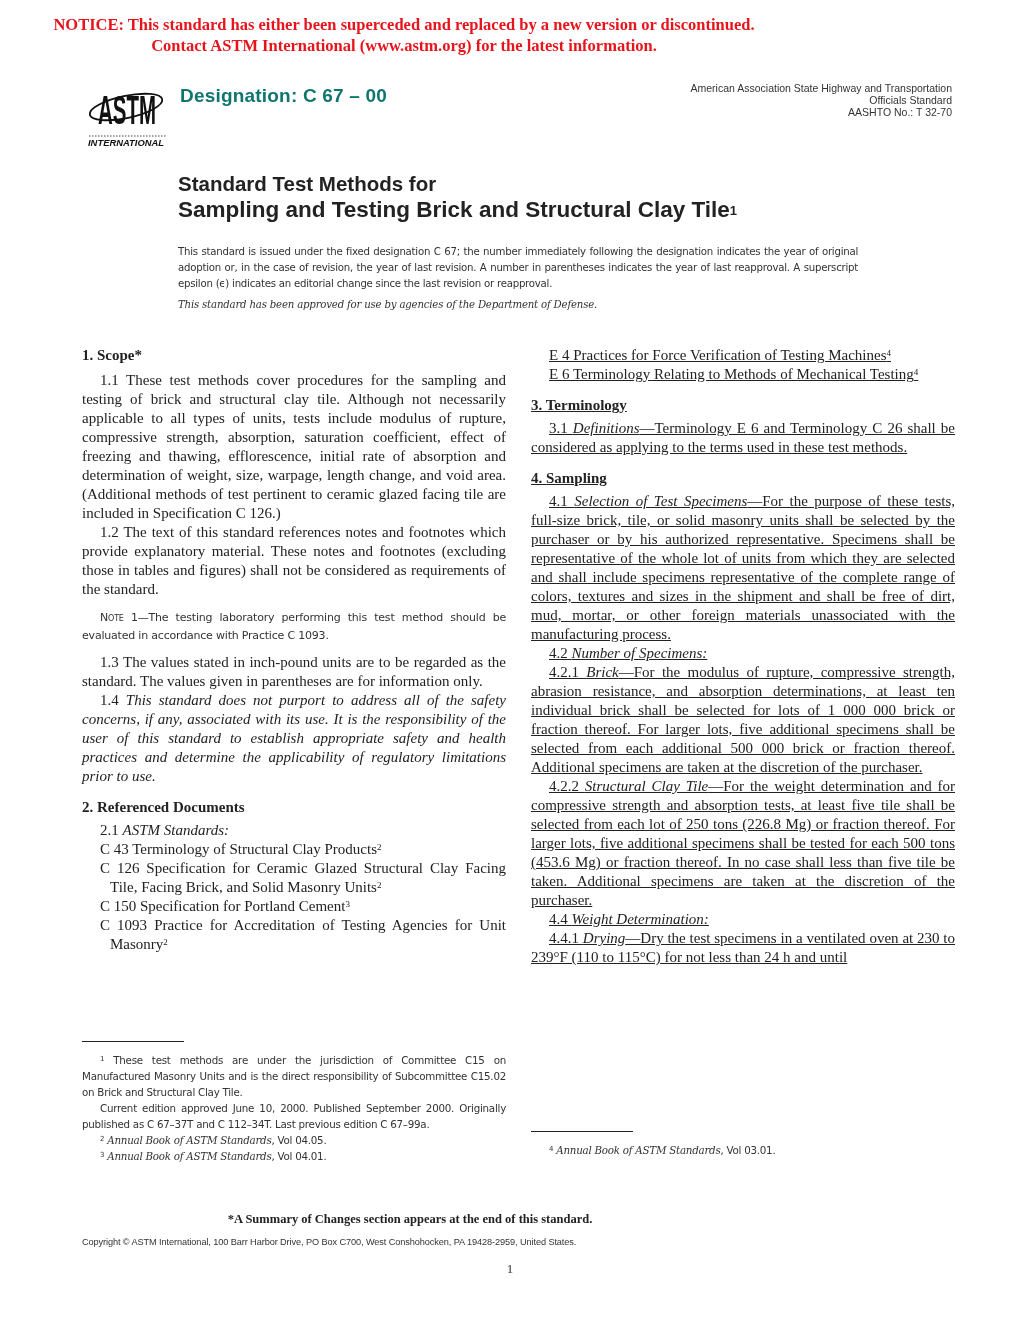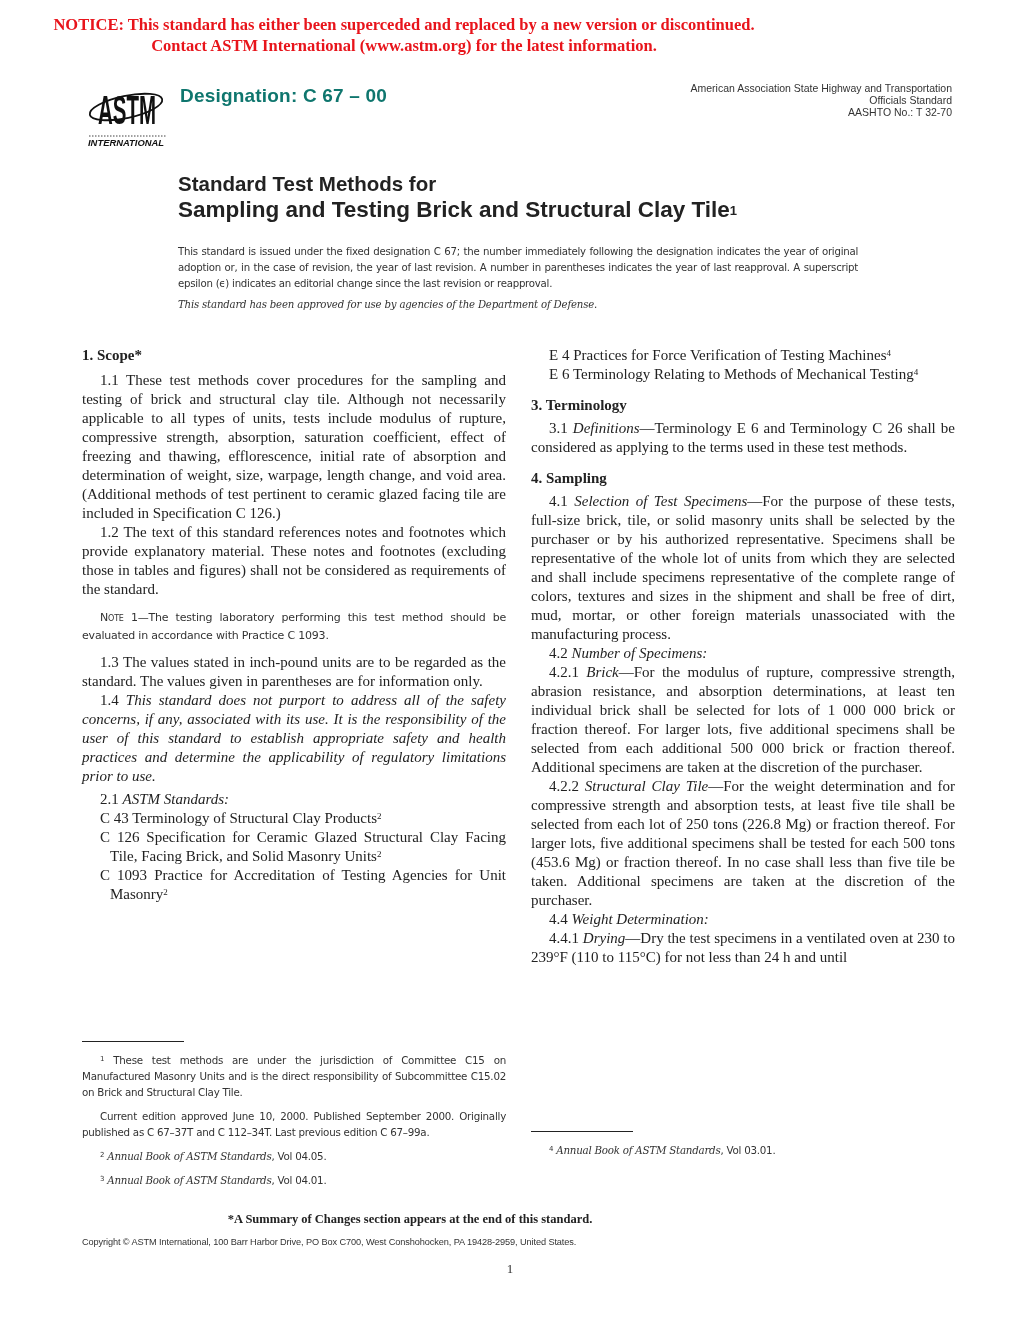--- a/index.html
+++ b/index.html
@@ -24,39 +24,39 @@
     .title sup { font-size: 13px; vertical-align: top; position: relative; top: 1px; }
 
     .issue { left: 178px; top: 244px; width: 680px; font-family: "DejaVu Sans", sans-serif; font-size: 10.2px;
              line-height: 16px; color: #333; text-align: justify; letter-spacing: -0.25px; }
     .dod { left: 178px; top: 299px; font-family: "DejaVu Serif", serif; font-style: italic; font-size: 10.2px;
            color: #333; letter-spacing: -0.2px; }
 
     
     .col { position: absolute; width: 424px; font-size: 15px; line-height: 19px; color: #222; }
     .col-left { left: 82px; top: 346px; }
-    .col-right { left: 531px; top: 346px; }
+    .col-right { left: 531px; top: 346px; text-decoration: underline; }
     .col p { margin: 0; text-align: justify; }
     .col p.ind { text-indent: 18px; }
     .sec { font-weight: bold; font-size: 15px; margin: 0; line-height: 19px; }
     .sec.gap { margin-top: 12px; }
     .note { font-family: "DejaVu Sans", sans-serif; font-size: 11px; line-height: 18px; color: #333;
             text-indent: 18px; margin: 10px 0 8px 0 !important; letter-spacing: -0.2px; }
     .note .sc { font-variant: small-caps; }
     .ref { padding-left: 28px; text-indent: -10px; text-align: justify; }
     .ref p { margin: 0; }
     sup.fn { font-size: 9px; vertical-align: top; position: relative; top: -2px; }
     i { font-style: italic; }
 
     
     .fnrule { height: 1px; background: #222; width: 102px; }
     .footnotes { position: absolute; width: 424px; font-family: "DejaVu Sans", sans-serif; font-size: 10.3px;
                  line-height: 16px; color: #333; letter-spacing: -0.25px; }
     .footnotes p { margin: 0; text-align: justify; }
-    .footnotes p.ind { text-indent: 18px; margin-top: 8px; }
+    .footnotes p.ind { text-indent: 18px; }
     .footnotes sup { font-size: 7px; vertical-align: top; position: relative; top: -1px; }
     .footnotes i { font-family: "DejaVu Serif", serif; }
 
     .summary { left: 0; width: 820px; top: 1212px; text-align: center; font-weight: bold; font-size: 12.5px;
                color: #222; }
     .copyright { left: 82px; top: 1237px; font-family: "Liberation Sans", sans-serif; font-size: 9.2px; color: #333; letter-spacing: -0.1px; }
     .pagenum { left: 0; width: 1020px; top: 1261px; text-align: center; font-size: 13px; color: #333; }
   </style>
 </head>
 <body>
@@ -90,24 +90,26 @@
 <div class="abs dod">This standard has been approved for use by agencies of the Department of Defense.</div>
 
 <div class="col col-left">
   <div class="sec">1.  Scope*</div>
   <p class="ind" style="margin-top:6px">1.1 These test methods cover procedures for the sampling and testing of brick and structural clay tile. Although not necessarily applicable to all types of units, tests include modulus of rupture, compressive strength, absorption, saturation coefficient, effect of freezing and thawing, efflorescence, initial rate of absorption and determination of weight, size, warpage, length change, and void area. (Additional methods of test pertinent to ceramic glazed facing tile are included in Specification C 126.)</p>
   <p class="ind">1.2 The text of this standard references notes and footnotes which provide explanatory material. These notes and footnotes (excluding those in tables and figures) shall not be considered as requirements of the standard.</p>
   <p class="note"><span class="sc">Note 1</span><span>—The testing laboratory performing this test method should be evaluated in accordance with Practice C 1093.</span></p>
   <p class="ind">1.3 The values stated in inch-pound units are to be regarded as the standard. The values given in parentheses are for information only.</p>
   <p class="ind"><span>1.4 </span><i>This standard does not purport to address all of the safety concerns, if any, associated with its use. It is the responsibility of the user of this standard to establish appropriate safety and health practices and determine the applicability of regulatory limitations prior to use.</i></p>
 
+  <div class="sec gap">2.  Referenced Documents</div>
   <p class="ind" style="margin-top:4px"><span>2.1 </span><i>ASTM Standards:</i></p>
   <div class="ref">
     <p><span>C 43  Terminology of Structural Clay Products</span><sup class="fn">2</sup></p>
     <p><span>C 126  Specification for Ceramic Glazed Structural Clay Facing Tile, Facing Brick, and Solid Masonry Units</span><sup class="fn">2</sup></p>
+    <p><span>C 150  Specification for Portland Cement</span><sup class="fn">3</sup></p>
     <p><span>C 1093  Practice for Accreditation of Testing Agencies for Unit Masonry</span><sup class="fn">2</sup></p>
   </div>
 </div>
 
 <div class="footnotes" style="left:82px; top:1041px;">
   <div class="fnrule" style="margin-bottom:10px"></div>
   <p class="ind"><sup>1</sup><span> These test methods are under the jurisdiction of Committee C15 on Manufactured Masonry Units and is the direct responsibility of Subcommittee C15.02 on Brick and Structural Clay Tile.</span></p>
   <p class="ind">Current edition approved June 10, 2000. Published September 2000. Originally published as C 67–37T and C 112–34T. Last previous edition C 67–99a.</p>
   <p class="ind"><sup>2</sup><i> Annual Book of ASTM Standards</i><span>, Vol 04.05.</span></p>
   <p class="ind"><sup>3</sup><i> Annual Book of ASTM Standards</i><span>, Vol 04.01.</span></p>

